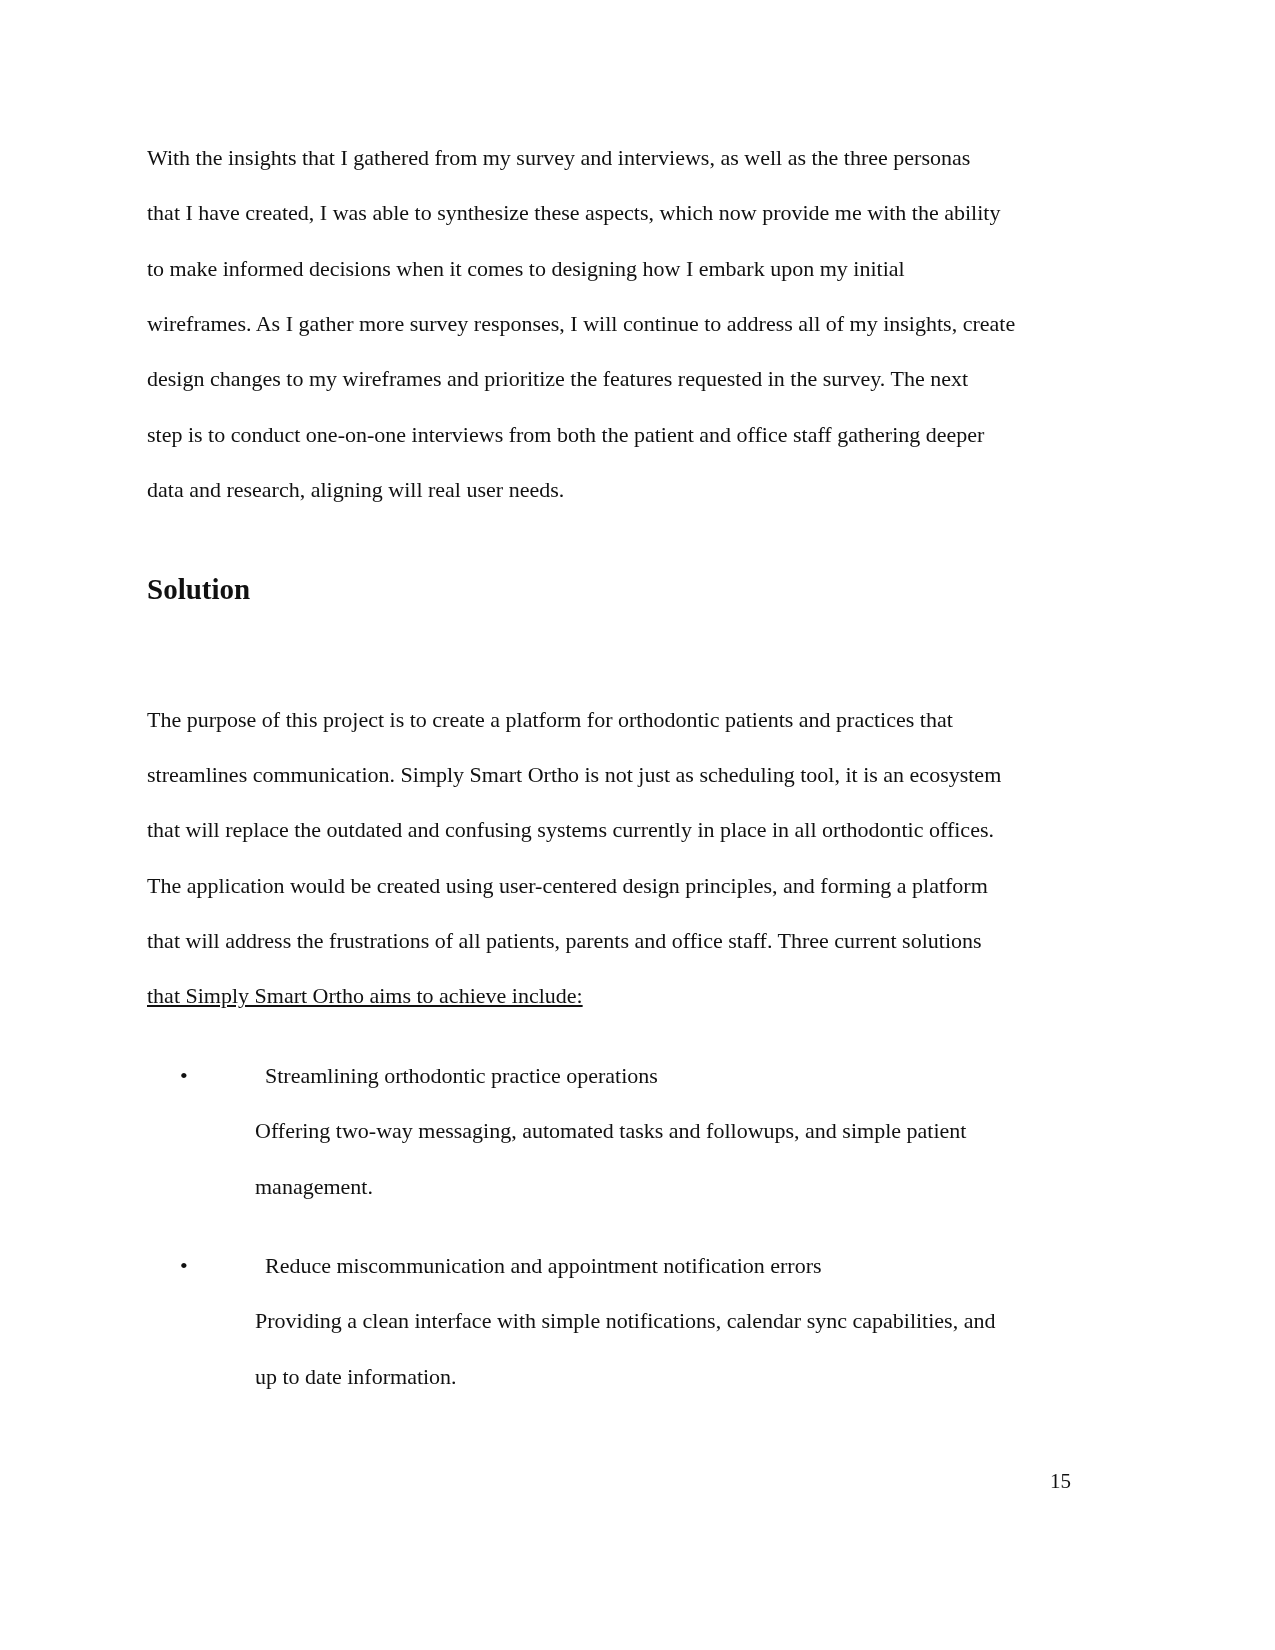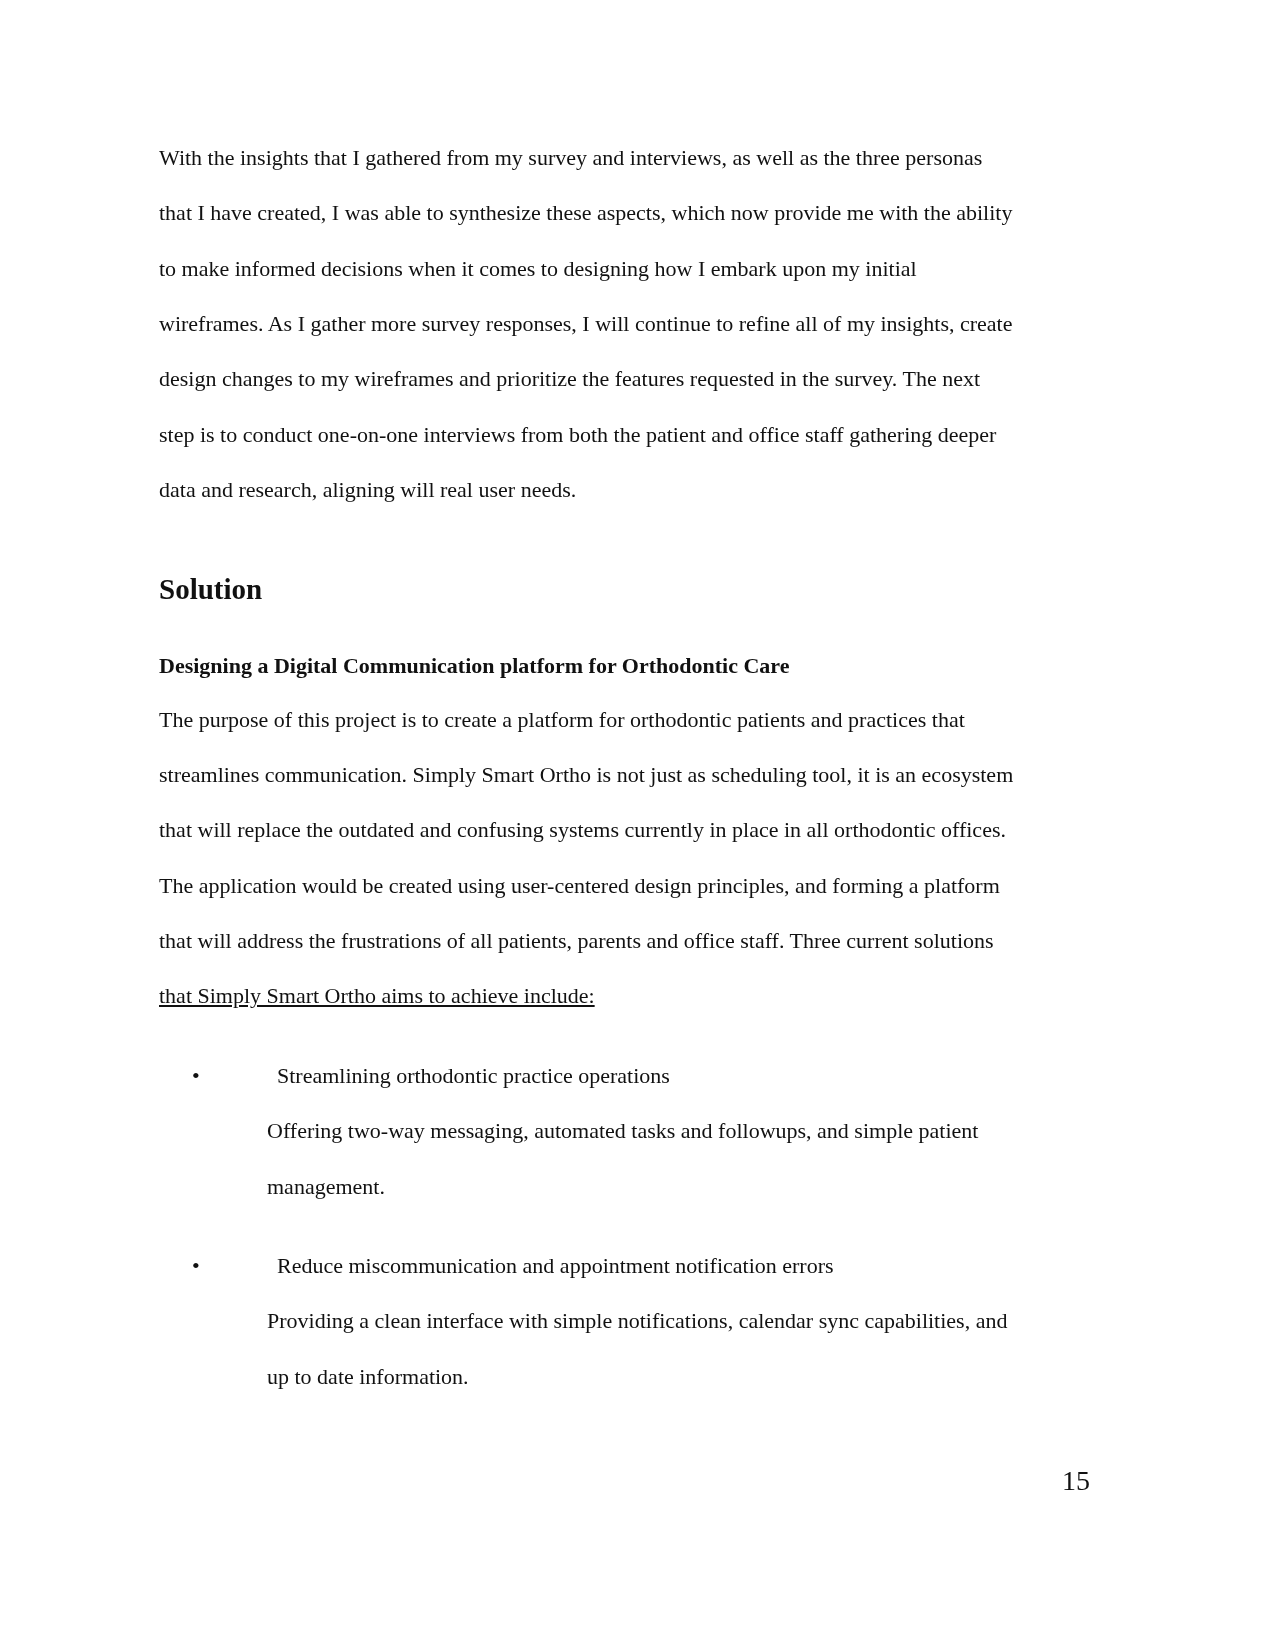--- a/index.html
+++ b/index.html
@@ -1,44 +1,43 @@
 <!DOCTYPE html>
 <html><head>
   <meta charset="utf-8">
   <style>
     html, body { margin: 0; padding: 0; background: #ffffff; }
     body { width: 1275px; height: 1650px; position: relative; overflow: hidden;
            font-family: "Liberation Serif", "DejaVu Serif", serif; color: #111111; }
-    .page { position: absolute; left: 16px; top: 0; width: 1204px; height: 1650px; }
+    .page { position: absolute; left: 4px; top: 0; width: 1204px; height: 1650px; }
     .para { position: absolute; left: 143px; width: 940px; font-size: 22px; }
     .line { position: absolute; left: 0; white-space: nowrap; line-height: 26px; }
     .h1 { position: absolute; left: 143px; top: 572px; font-size: 29px; font-weight: bold; line-height: 34px; }
     .h2 { position: absolute; left: 143px; top: 653px; font-size: 22px; font-weight: bold; line-height: 26px; }
     .bullet { position: absolute; left: 176px; font-size: 22px; line-height: 26px; }
     .bullet-text { position: absolute; left: 214px; font-size: 22px; line-height: 26px; white-space: nowrap; margin-left: 47px; }
     .sub-line { position: absolute; left: 251px; font-size: 22px; line-height: 26px; white-space: nowrap; }
-    .pagenum { position: absolute; left: 1046px; top: 1468px; font-size: 28px; line-height: 26px; }
+    .pagenum { position: absolute; left: 1046px; top: 1468px; font-size: 21px; line-height: 26px; }
   </style>
 </head>
 <body>
 
 <div class="page">
 
   <div class="para" style="top:145px;">
     <div class="line" style="top:0px;">With the insights that I gathered from my survey and interviews, as well as the three personas</div>
     <div class="line" style="top:55px;">that I have created, I was able to synthesize these aspects, which now provide me with the ability</div>
     <div class="line" style="top:111px;">to make informed decisions when it comes to designing how I embark upon my initial</div>
-    <div class="line" style="top:166px;">wireframes. As I gather more survey responses, I will continue to refine all of my insights, create</div>
+    <div class="line" style="top:166px;">wireframes. As I gather more survey responses, I will continue to address all of my insights, create</div>
     <div class="line" style="top:221px;">design changes to my wireframes and prioritize the features requested in the survey. The next</div>
     <div class="line" style="top:277px;">step is to conduct one-on-one interviews from both the patient and office staff gathering deeper</div>
     <div class="line" style="top:332px;">data and research, aligning will real user needs.</div>
   </div>
 
   <div class="h1">Solution</div>
-  <div class="h2">Designing a Digital Communication platform for Orthodontic Care</div>
 
   <div class="para" style="top:707px;">
     <div class="line" style="top:0px;">The purpose of this project is to create a platform for orthodontic patients and practices that</div>
     <div class="line" style="top:55px;">streamlines communication. Simply Smart Ortho is not just as scheduling tool, it is an ecosystem</div>
     <div class="line" style="top:110px;">that will replace the outdated and confusing systems currently in place in all orthodontic offices.</div>
     <div class="line" style="top:166px;">The application would be created using user-centered design principles, and forming a platform</div>
     <div class="line" style="top:221px;text-align:center;">that will address the frustrations of all patients, parents and office staff. Three current solutions</div>
     <div class="line" style="top:276px;text-decoration:underline;">that Simply Smart Ortho aims to achieve include:</div>
   </div>
 

